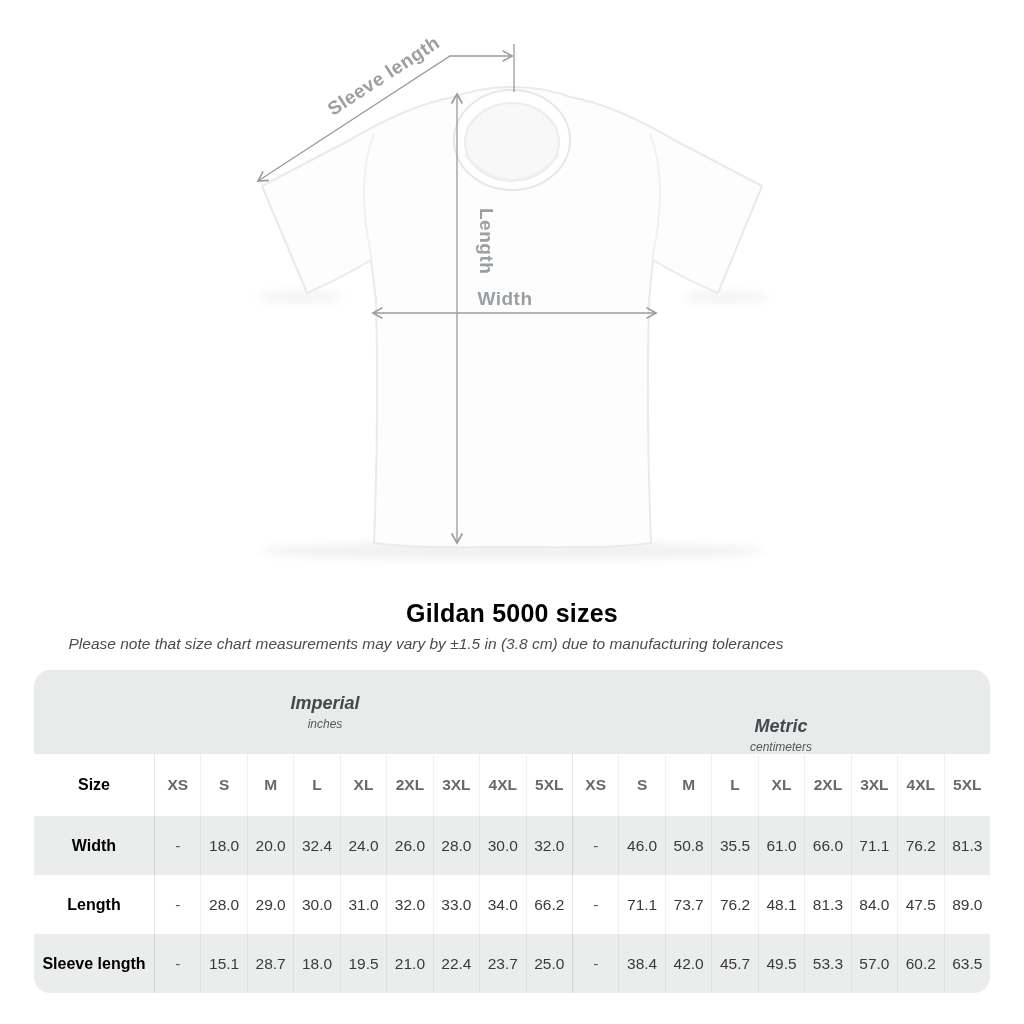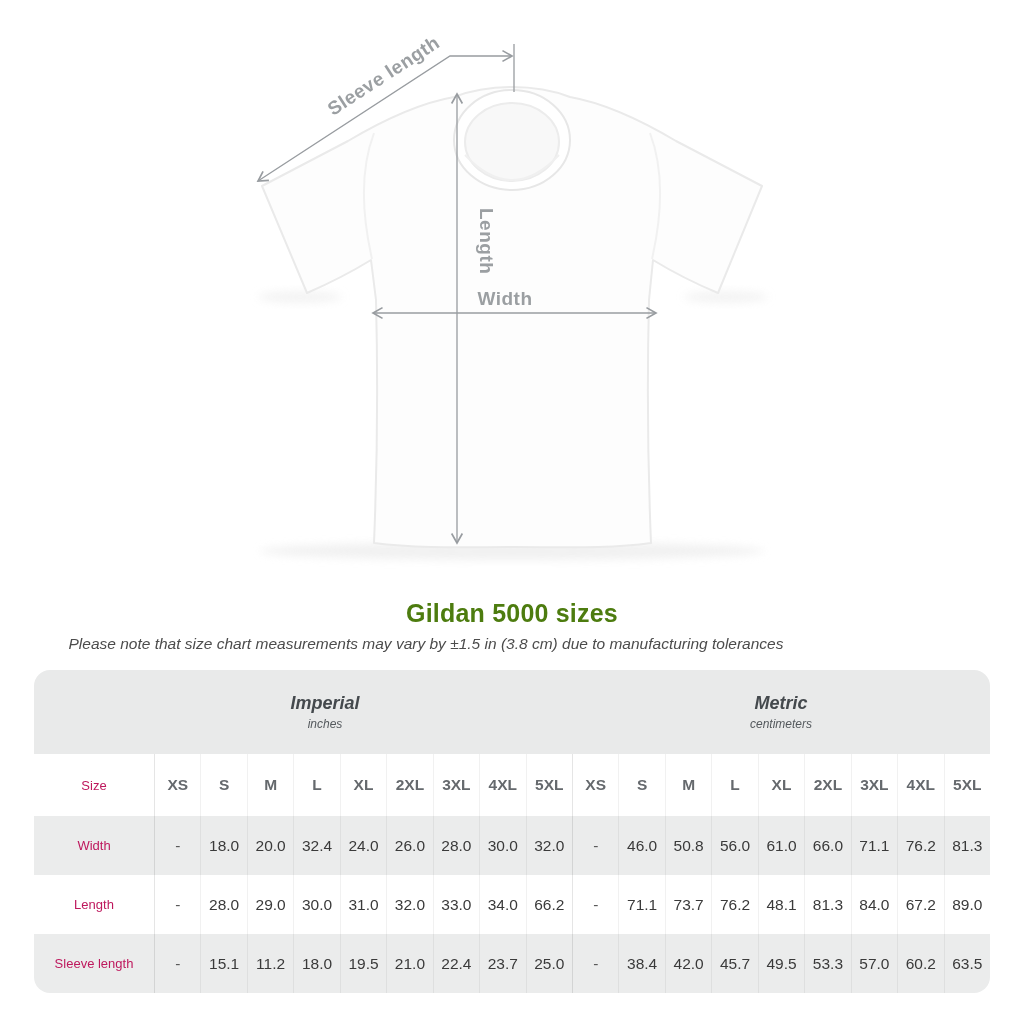--- a/index.html
+++ b/index.html
@@ -6,48 +6,48 @@
   html,body { background:#ffffff; }
   body {
     width:1024px; height:1024px; position:relative; overflow:hidden;
     font-family:"Liberation Sans", sans-serif;
   }
   .diagram { position:absolute; top:0; left:0; width:1024px; height:590px; }
   .diagram svg { display:block; width:100%; height:100%; }
 
   .page-title {
     position:absolute; top:599px; left:0; width:1024px;
-    text-align:center; font-size:25px; font-weight:bold; color:#4d7c0f;
+    text-align:center; font-size:25px; font-weight:bold; color:#000000;
     letter-spacing:.2px;
   }
   .subtitle {
     position:absolute; top:635px; left:0; width:852px;
     text-align:center; font-style:italic; font-size:15.5px; color:#4c4c4c;
   }
 
   .size-table {
     position:absolute; left:34px; top:670px; width:956px;
     border-radius:16px; overflow:hidden; background:#ffffff;
   }
   .band { display:flex; background:#e9eaea; height:84px; }
   .band-half { display:flex; flex-direction:column; align-items:center; justify-content:center; gap:3px; }
   .band-half.imperial { width:538px;padding-left:44px; }
-  .band-half.metric { width:418px; }
+  .band-half.metric { width:418px;justify-content:flex-end; }
   .band-title { font-size:18px; font-weight:bold; font-style:italic; color:#44494d; }
   .band-unit { font-size:12px; font-style:italic; color:#54595d; }
 
   .grid { display:grid; grid-template-columns:120px repeat(18, 1fr); }
   .cell {
     display:flex; align-items:center; justify-content:center;
     font-size:15.5px; color:#3a3a3a; background:#ffffff;
   }
   .cell.r0 { height:62px; font-weight:bold; color:#65696d; }
   .cell.r1, .cell.r2, .cell.r3 { height:59px; }
   .cell.r1, .cell.r3 { background:#ebecec; }
-  .cell.lbl { font-weight:normal; color:#be185d; font-size:13px; }
+  .cell.lbl { font-weight:bold; color:#000000; font-size:16px; }
   .cell.sep { border-left:1px solid rgba(0,0,0,0.055); }
   .cell.sep-strong { border-left:1px solid rgba(0,0,0,0.10); }
   .cell.dash { color:#5a5a5a; }
 </style>
 </head>
 <body>
 
 <div class="diagram">
   <svg viewBox="0 0 1024 590" xmlns="http://www.w3.org/2000/svg">
     <defs>
@@ -151,21 +151,21 @@
       <div class="cell r1 sep">20.0</div>
       <div class="cell r1 sep">32.4</div>
       <div class="cell r1 sep">24.0</div>
       <div class="cell r1 sep">26.0</div>
       <div class="cell r1 sep">28.0</div>
       <div class="cell r1 sep">30.0</div>
       <div class="cell r1 sep">32.0</div>
       <div class="cell r1 sep-strong dash">-</div>
       <div class="cell r1 sep">46.0</div>
       <div class="cell r1 sep">50.8</div>
-      <div class="cell r1 sep">56.0</div>
+      <div class="cell r1 sep">35.5</div>
       <div class="cell r1 sep">61.0</div>
       <div class="cell r1 sep">66.0</div>
       <div class="cell r1 sep">71.1</div>
       <div class="cell r1 sep">76.2</div>
       <div class="cell r1 sep">81.3</div>
       <div class="cell r2 lbl">Length</div>
       <div class="cell r2 sep-strong dash">-</div>
       <div class="cell r2 sep">28.0</div>
       <div class="cell r2 sep">29.0</div>
       <div class="cell r2 sep">30.0</div>
@@ -174,26 +174,26 @@
       <div class="cell r2 sep">33.0</div>
       <div class="cell r2 sep">34.0</div>
       <div class="cell r2 sep">66.2</div>
       <div class="cell r2 sep-strong dash">-</div>
       <div class="cell r2 sep">71.1</div>
       <div class="cell r2 sep">73.7</div>
       <div class="cell r2 sep">76.2</div>
       <div class="cell r2 sep">48.1</div>
       <div class="cell r2 sep">81.3</div>
       <div class="cell r2 sep">84.0</div>
-      <div class="cell r2 sep">67.2</div>
+      <div class="cell r2 sep">47.5</div>
       <div class="cell r2 sep">89.0</div>
       <div class="cell r3 lbl">Sleeve length</div>
       <div class="cell r3 sep-strong dash">-</div>
       <div class="cell r3 sep">15.1</div>
-      <div class="cell r3 sep">11.2</div>
+      <div class="cell r3 sep">28.7</div>
       <div class="cell r3 sep">18.0</div>
       <div class="cell r3 sep">19.5</div>
       <div class="cell r3 sep">21.0</div>
       <div class="cell r3 sep">22.4</div>
       <div class="cell r3 sep">23.7</div>
       <div class="cell r3 sep">25.0</div>
       <div class="cell r3 sep-strong dash">-</div>
       <div class="cell r3 sep">38.4</div>
       <div class="cell r3 sep">42.0</div>
       <div class="cell r3 sep">45.7</div>

